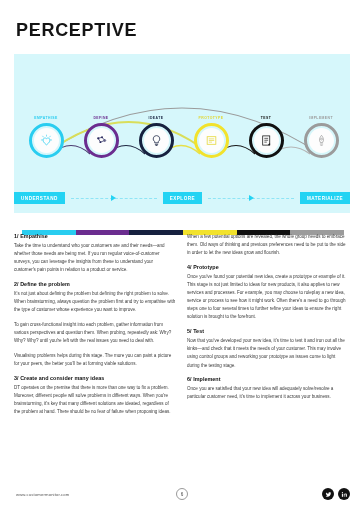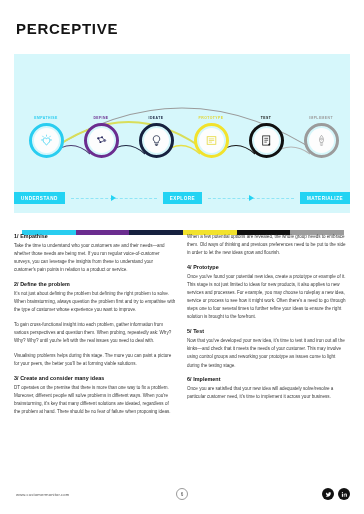--- a/index.html
+++ b/index.html
@@ -7,21 +7,21 @@
     width: 364px; height: 514px;
     background: #ffffff;
     font-family: "Liberation Sans", sans-serif;
     overflow: hidden;
   }
   .page { position: relative; width: 364px; height: 514px; background:#fff; }
 
   
   .header { padding: 20px 0 0 16px; }
   .logo {
-    font-size: 15px; font-weight: bold; letter-spacing: 0.7px;
+    font-size: 18px; font-weight: bold; letter-spacing: 0.7px;
     color: #141414; font-family: "Liberation Sans", sans-serif;
     display: inline-block; white-space: nowrap;
   }
   .logo .cut { position: relative; display: inline-block; }
   .logo .cut::after {
     content: ""; position: absolute; right: 0px; top: 46%;
     width: 4px; height: 1.6px; background: #ffffff;
   }
 
   

